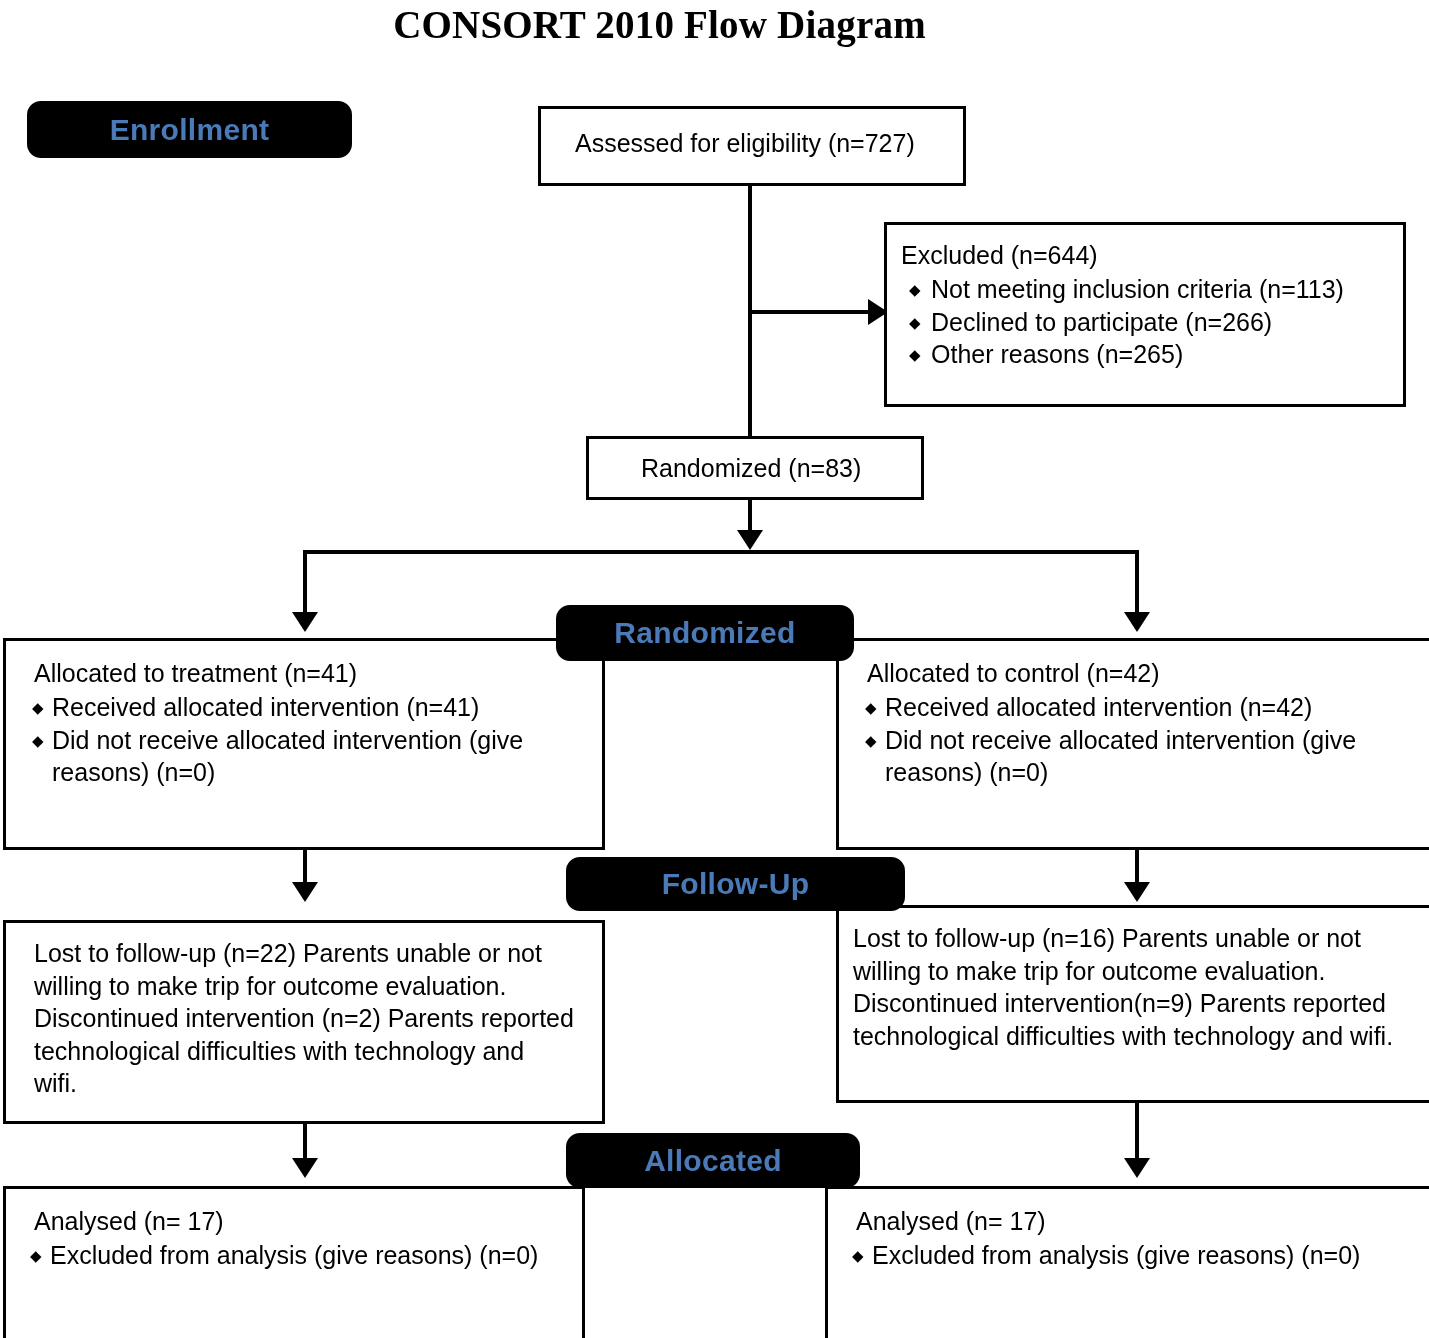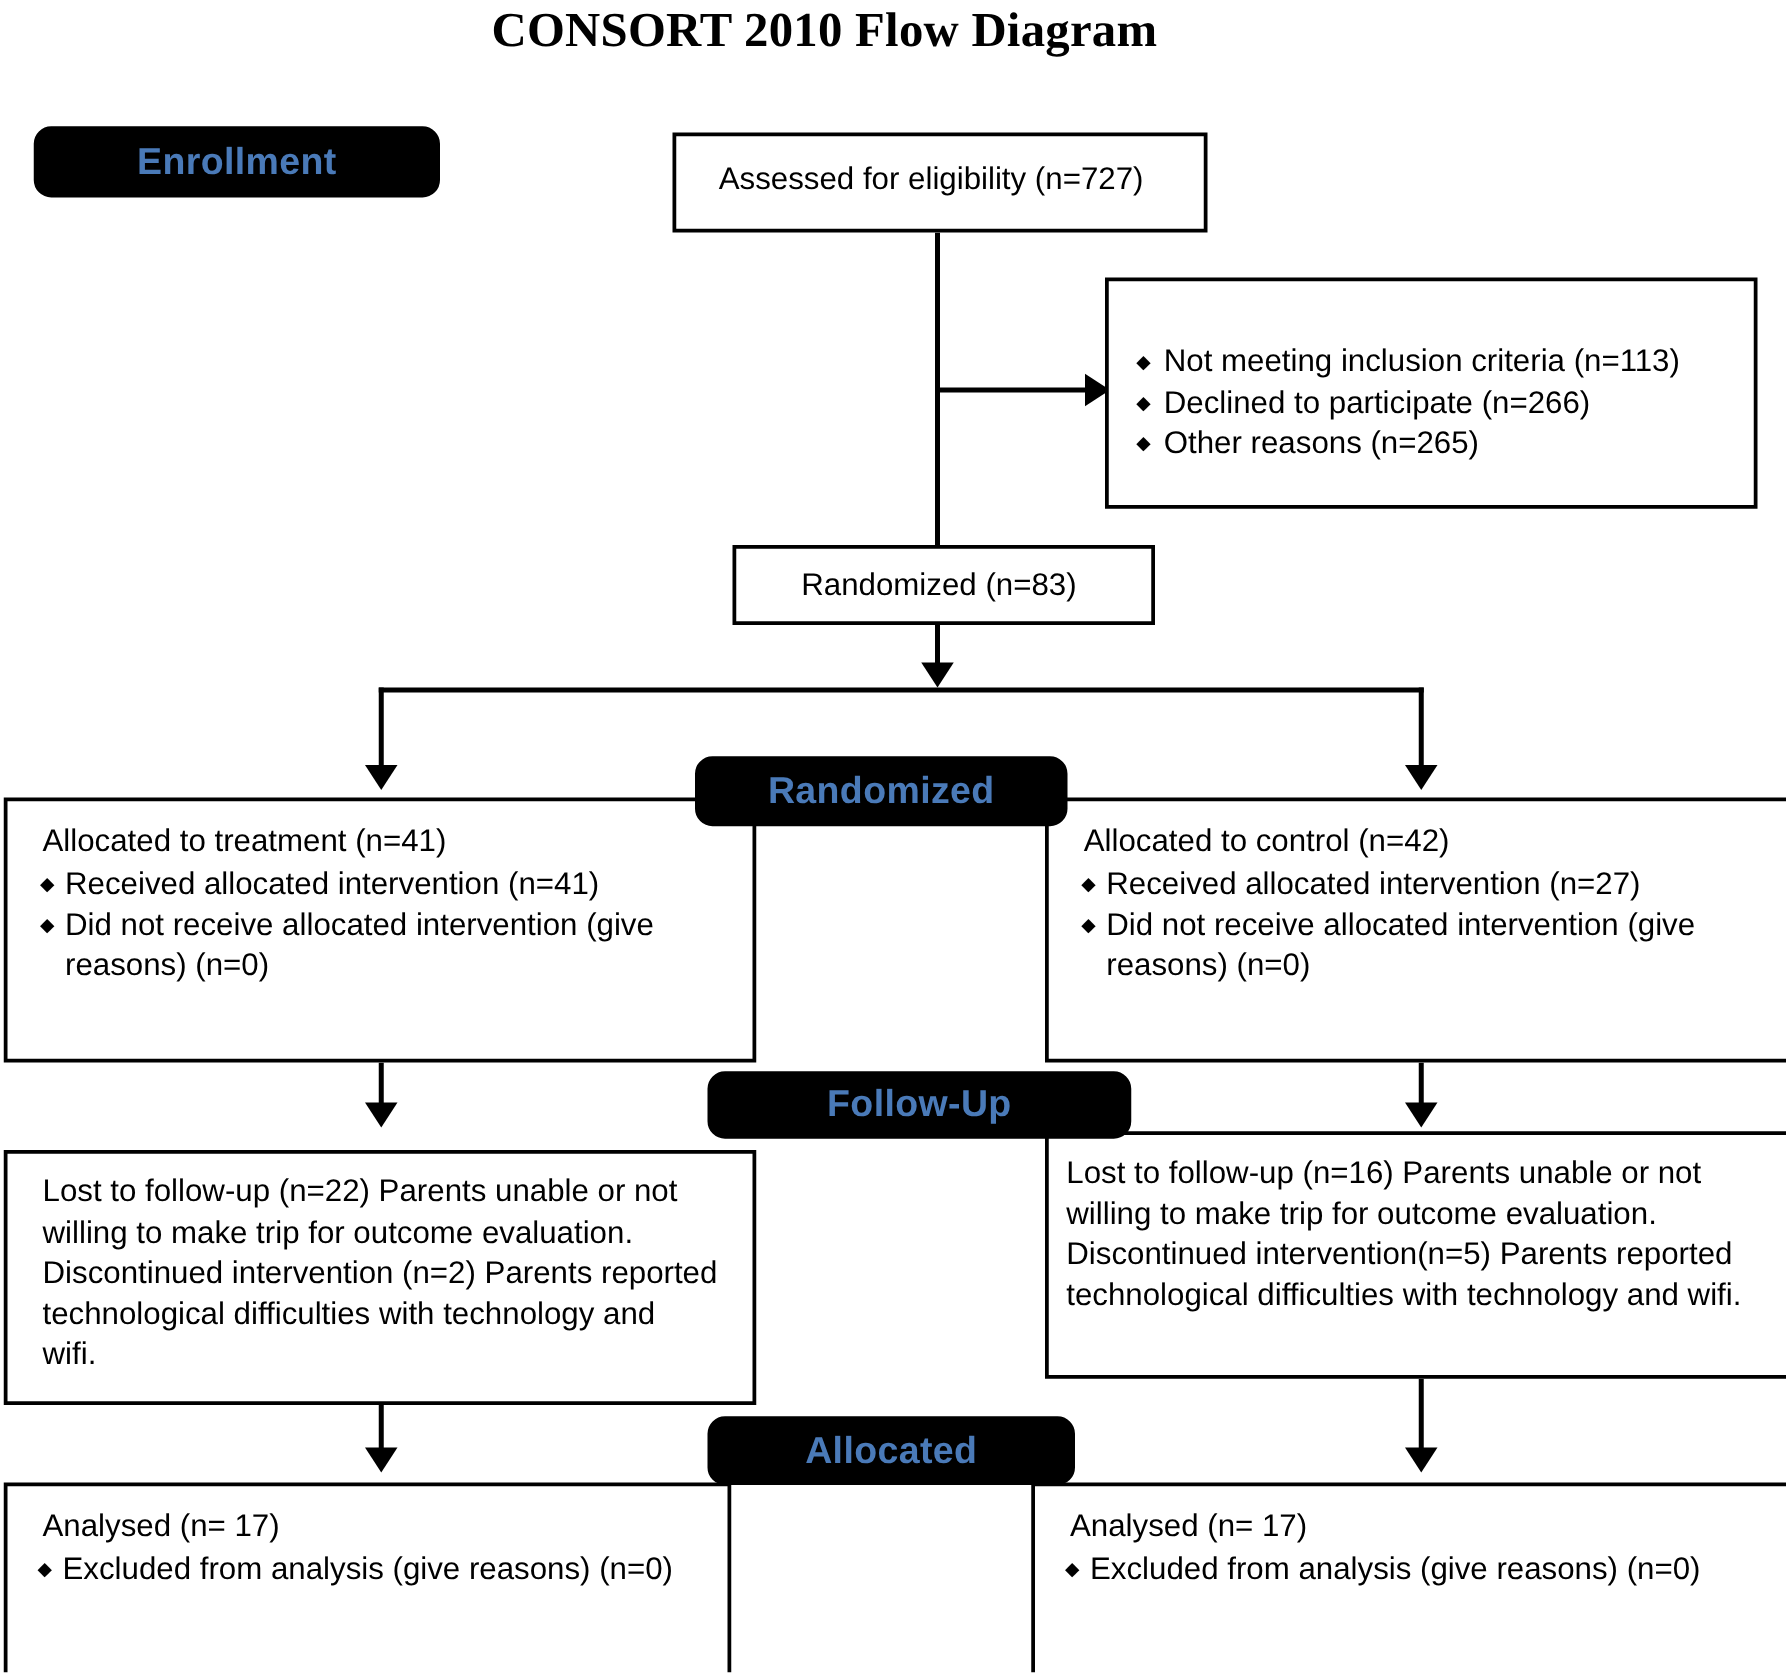--- a/index.html
+++ b/index.html
@@ -161,20 +161,21 @@
 
   <div class="badge" style="left:27px; top:101px; width:325px; height:57px;">
     <span>Enrollment</span>
   </div>
 
   <div class="box" style="left:538px; top:106px; width:428px; height:80px;">
     <div class="txt" style="top:18px; left:34px;">Assessed for eligibility (n=727)</div>
   </div>
 
   <div class="box" style="left:884px; top:222px; width:522px; height:185px;">
+    <div class="txt" style="top:14px;">Excluded  (n=644)</div>
     <div class="txt" style="top:48px;">
       <ul class="blist">
         <li>Not meeting inclusion criteria (n=113)</li>
         <li>Declined to participate (n=266)</li>
         <li>Other reasons (n=265)</li>
       </ul>
     </div>
   </div>
 
   <div class="box" style="left:586px; top:436px; width:338px; height:64px;">
@@ -188,36 +189,36 @@
         <li>Received allocated intervention (n=41)</li>
         <li>Did not receive allocated intervention (give reasons) (n=0)</li>
       </ul>
     </div>
   </div>
 
   <div class="box" style="left:836px; top:638px; width:600px; height:212px;">
     <div class="txt" style="top:16px; left:28px;">Allocated to control (n=42)</div>
     <div class="txt" style="top:50px; left:24px; right:18px;">
       <ul class="blist tight">
-        <li>Received allocated intervention (n=27)</li>
+        <li>Received allocated intervention (n=42)</li>
         <li>Did not receive allocated intervention (give reasons) (n=0)</li>
       </ul>
     </div>
   </div>
 
   <div class="badge" style="left:556px; top:605px; width:298px; height:56px;">
     <span>Randomized</span>
   </div>
 
   <div class="box" style="left:3px; top:920px; width:602px; height:204px;">
     <div class="txt" style="top:14px; left:28px; right:28px;">Lost to follow-up (n=22) Parents unable or not willing to make trip for outcome evaluation. Discontinued intervention (n=2) Parents reported technological difficulties with technology and wifi.</div>
   </div>
 
   <div class="box" style="left:836px; top:905px; width:600px; height:198px;">
-    <div class="txt" style="top:14px; left:14px; right:30px;">Lost to follow-up (n=16) Parents unable or not willing to make trip for outcome evaluation. Discontinued intervention(n=5) Parents reported technological difficulties with technology and wifi.</div>
+    <div class="txt" style="top:14px; left:14px; right:30px;">Lost to follow-up (n=16) Parents unable or not willing to make trip for outcome evaluation. Discontinued intervention(n=9) Parents reported technological difficulties with technology and wifi.</div>
   </div>
 
   <div class="badge" style="left:566px; top:857px; width:339px; height:54px;">
     <span>Follow-Up</span>
   </div>
 
   <div class="box" style="left:3px; top:1186px; width:582px; height:160px;">
     <div class="txt" style="top:16px; left:28px;">Analysed  (n= 17)</div>
     <div class="txt" style="top:50px; left:22px; right:12px;">
       <ul class="blist tight">

